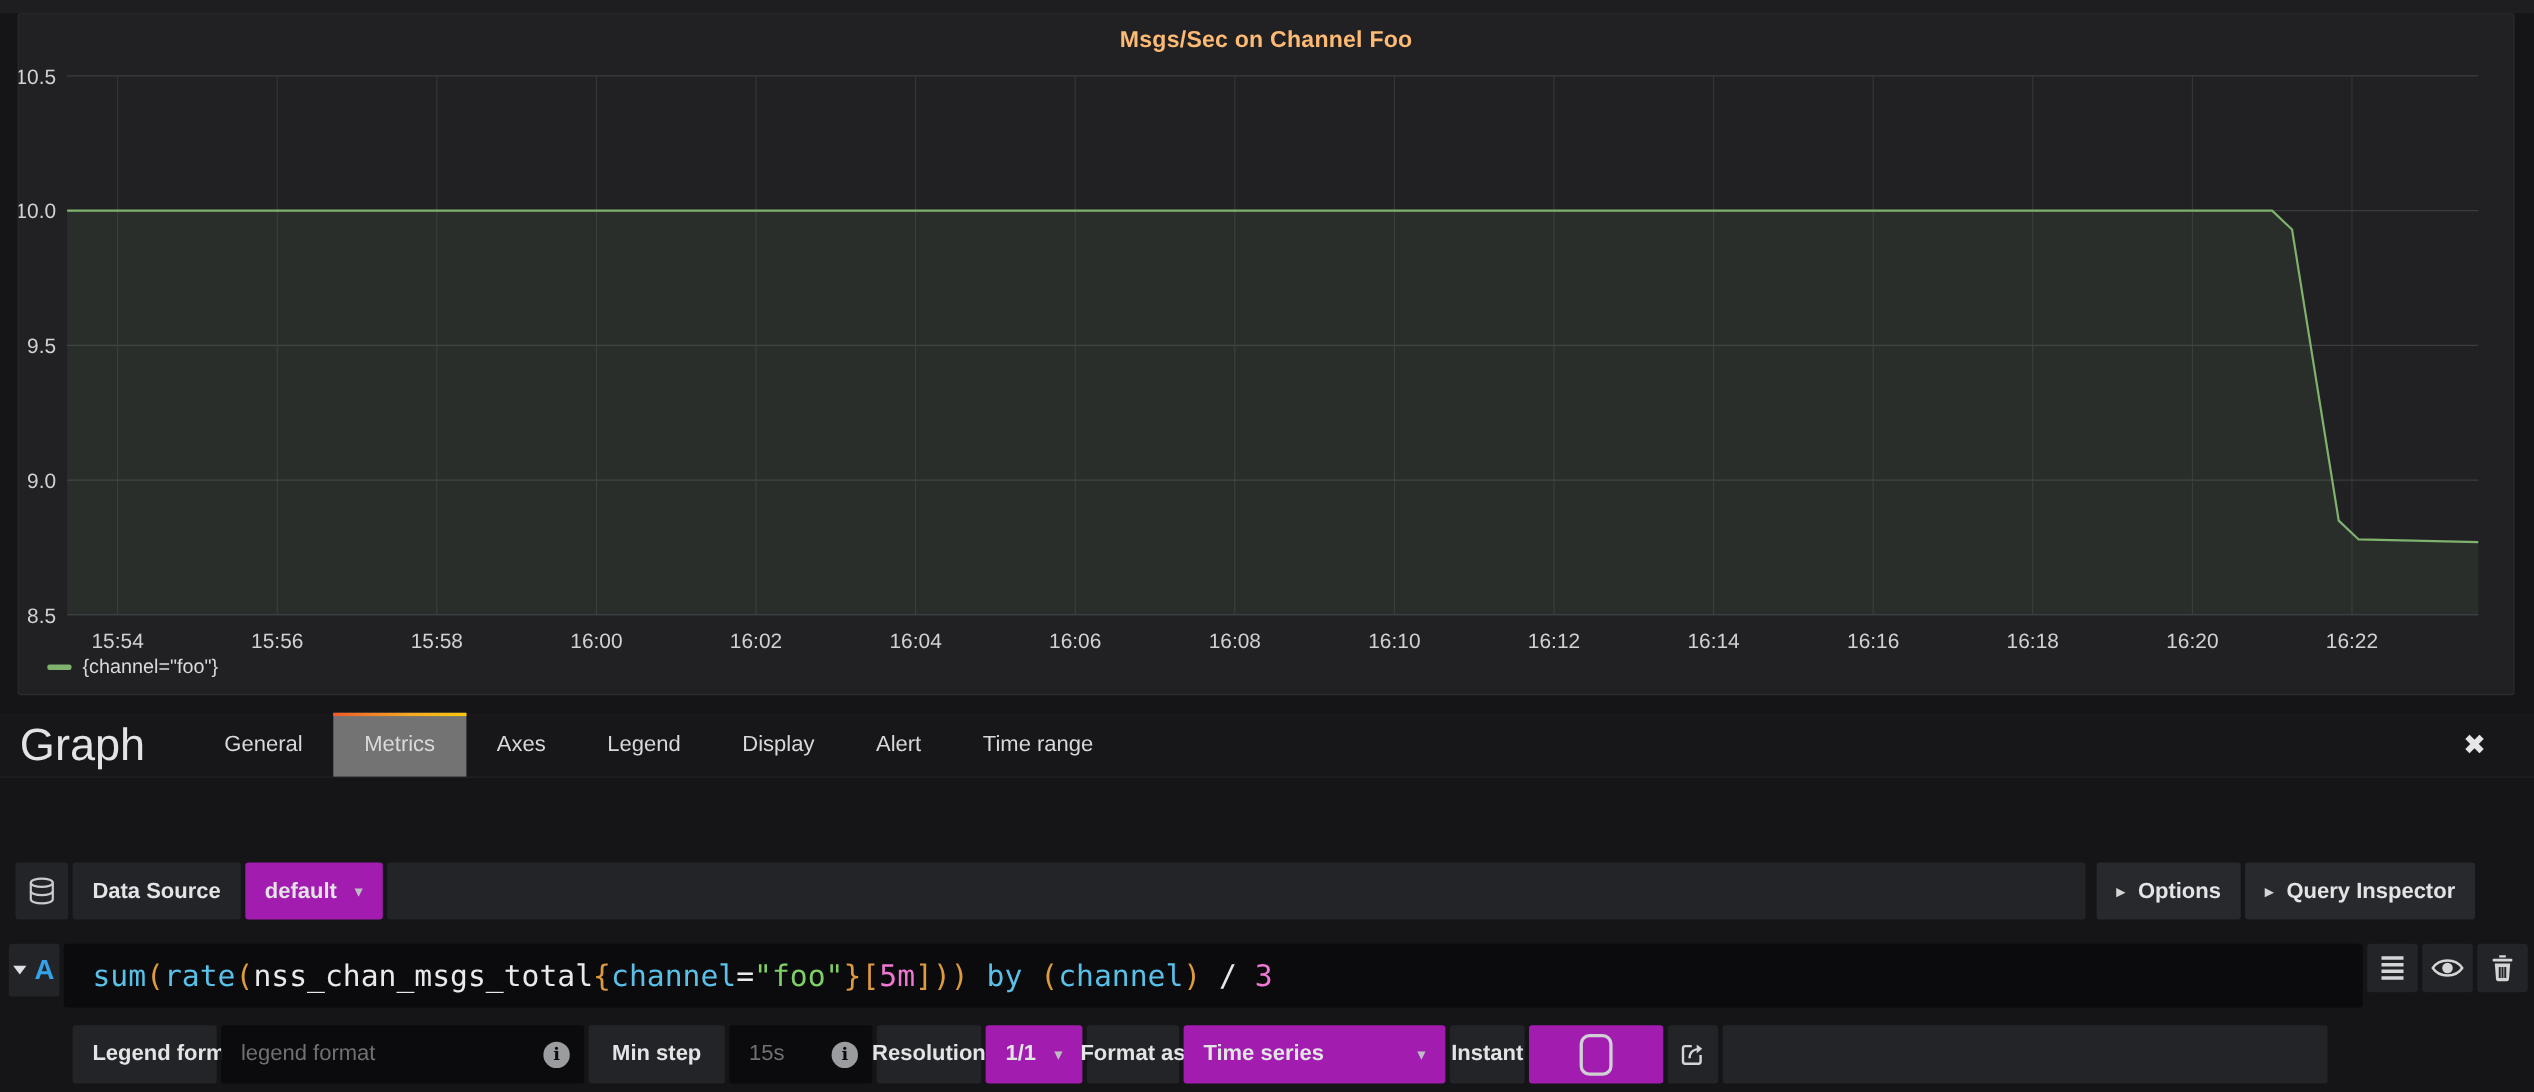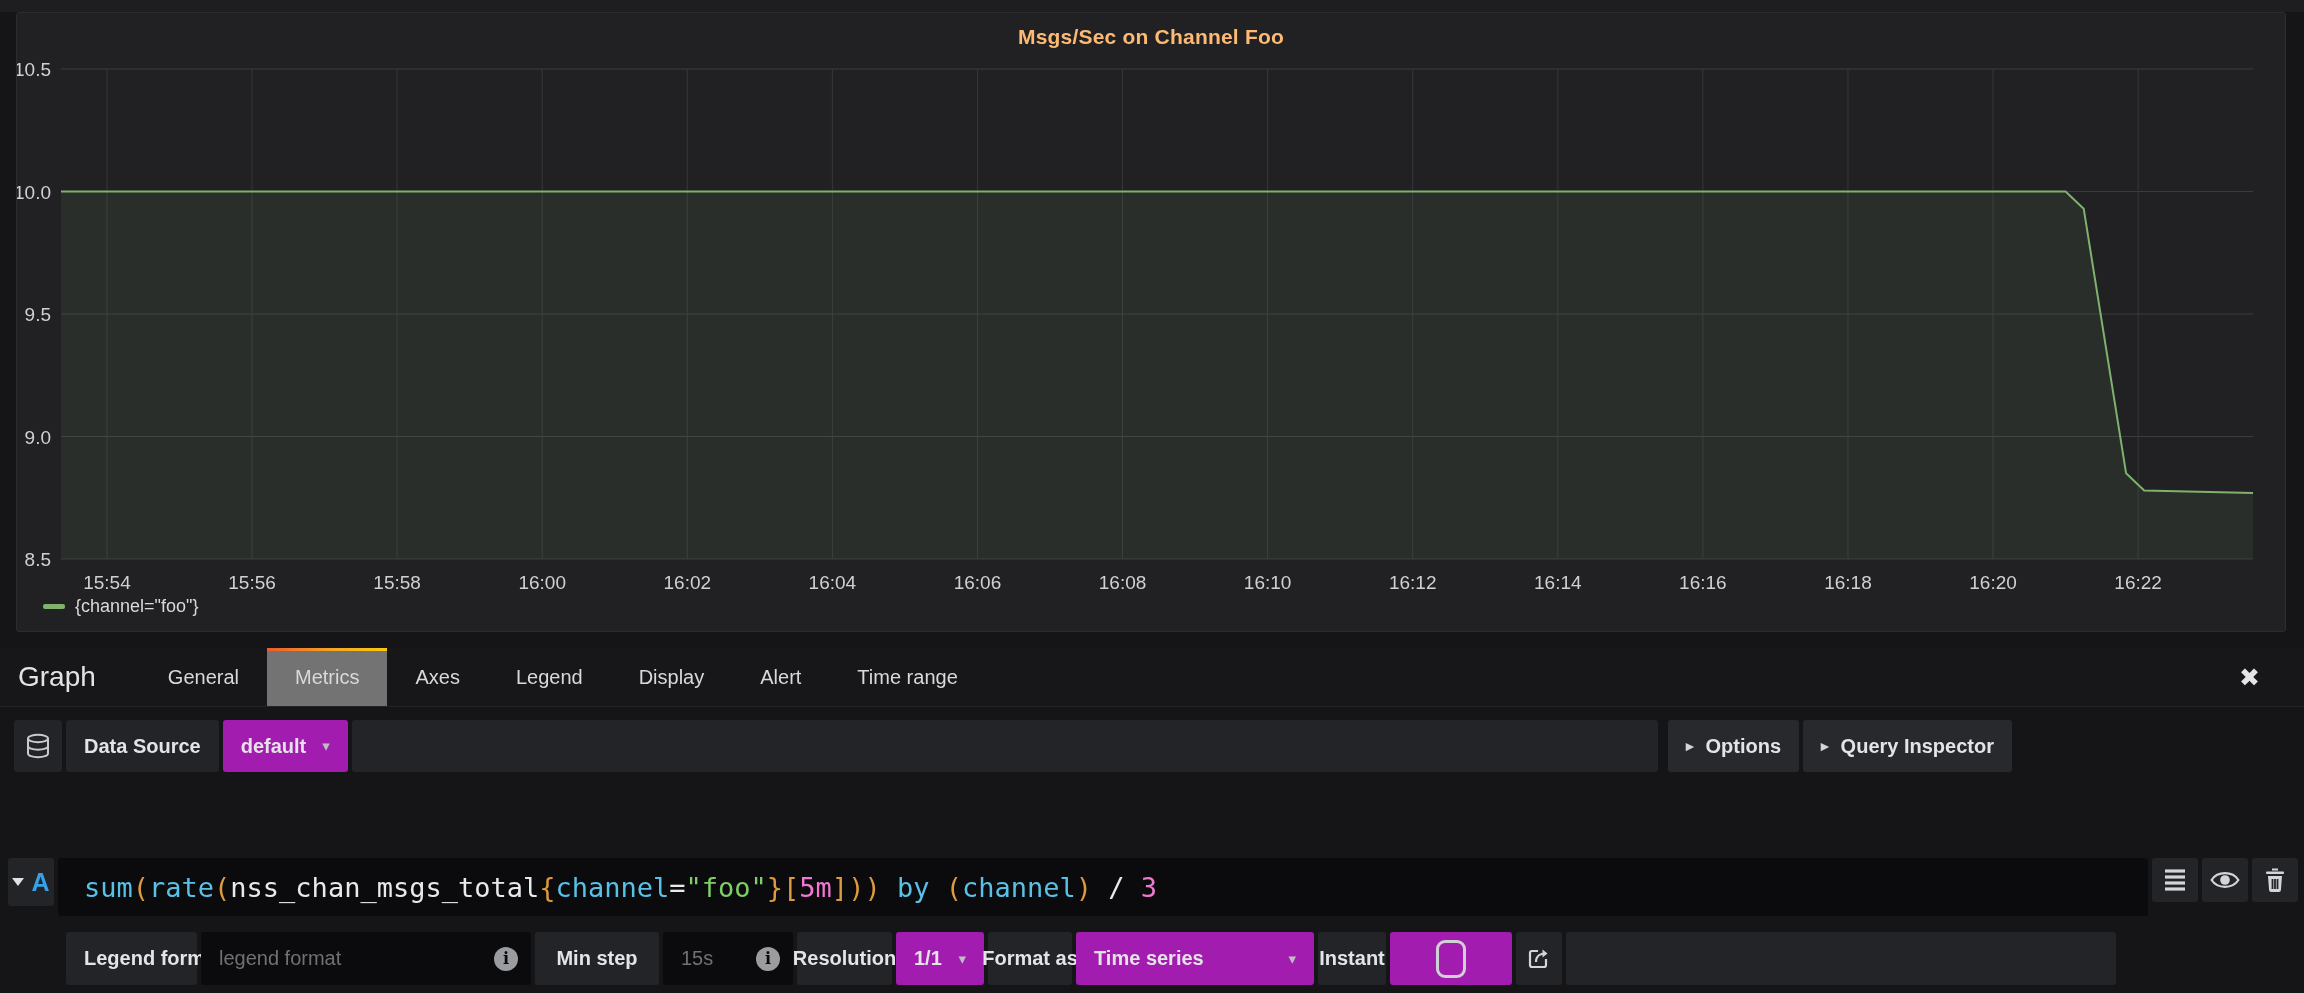--- a/index.html
+++ b/index.html
@@ -15,41 +15,41 @@
     background:#212124;border:1px solid #2b2c30;border-radius:3px;box-sizing:border-box}
   .panel-title{position:absolute;top:12px;left:0;width:100%;text-align:center;
     font-size:21px;font-weight:700;color:#fdba74;letter-spacing:.2px}
   #chart-svg{position:absolute;left:0;top:0;width:2268px;height:618px}
   .legend-row{position:absolute;left:26px;bottom:14px;display:flex;align-items:center;gap:10px;font-size:18px;color:#d8d9da}
   .legend-dash{width:22px;height:5px;border-radius:2px;background:#7eb26d}
 
   
   .tabbar{position:absolute;left:0;top:648px;width:2304px;height:59px;
     background:#171719;border-bottom:1px solid #232327;display:flex;align-items:stretch;box-sizing:border-box}
-  .graph-title{font-size:28px;font-weight:500;color:#e2e3e5;display:flex;align-items:center;padding:0 44px 0 18px}
+  .graph-title{font-size:41px;font-weight:500;color:#e2e3e5;display:flex;align-items:center;padding:0 44px 0 18px}
   #tabs{display:flex;align-items:stretch}
   .tab{display:flex;align-items:center;padding:0 28px;font-size:20px;color:#d8d9da;cursor:pointer;position:relative}
   .tab.active{background:#737373}
   .tab.active::before{content:'';position:absolute;left:0;right:0;top:0;height:3px;
     background:linear-gradient(90deg,#f05a28,#f5a623 55%,#fbca0a)}
   .close-x{position:absolute;right:44px;top:0;height:58px;display:flex;align-items:center;
     font-size:25px;color:#e5e5e7;cursor:pointer}
 
   
   .row{position:absolute;display:flex;gap:4px;align-items:stretch}
   .seg{background:#232428;border-radius:3px;display:flex;align-items:center;
     font-size:20px;font-weight:700;color:#e3e4e6;padding:0 18px;box-sizing:border-box;white-space:nowrap}
   .seg.gray-btn{background:#28292d;cursor:pointer;gap:12px}
   .seg.black{background:#a21caf;cursor:pointer}
   .seg.icon-seg{width:48px;padding:0;justify-content:center}
   .seg.fill{flex:1}
   .caret{font-size:15px;color:#bdbec2;margin-left:16px;font-weight:400}
   .section-arrow{font-size:15px;color:#d4d5d7}
 
-  .row-ds{left:14px;top:720px;width:1998px;height:52px}
+  .row-ds{left:14px;top:784px;width:2236px;height:52px}
   .row-query{left:8px;top:858px;width:2290px;height:58px}
   .row-opts{left:66px;top:932px;height:53px}
 
   
   .refid-btn{width:46px;height:48px;background:#232428;border-radius:3px;
     display:flex;align-items:center;justify-content:center;gap:7px;cursor:pointer;flex:none}
   .collapse-caret{width:0;height:0;border-left:6px solid transparent;border-right:6px solid transparent;
     border-top:8px solid #e0e1e3}
   .refid{color:#33a2e8;font-weight:700;font-size:25px}
   .query-box{flex:1;background:#0b0b0d;border-radius:3px;display:flex;align-items:center;

